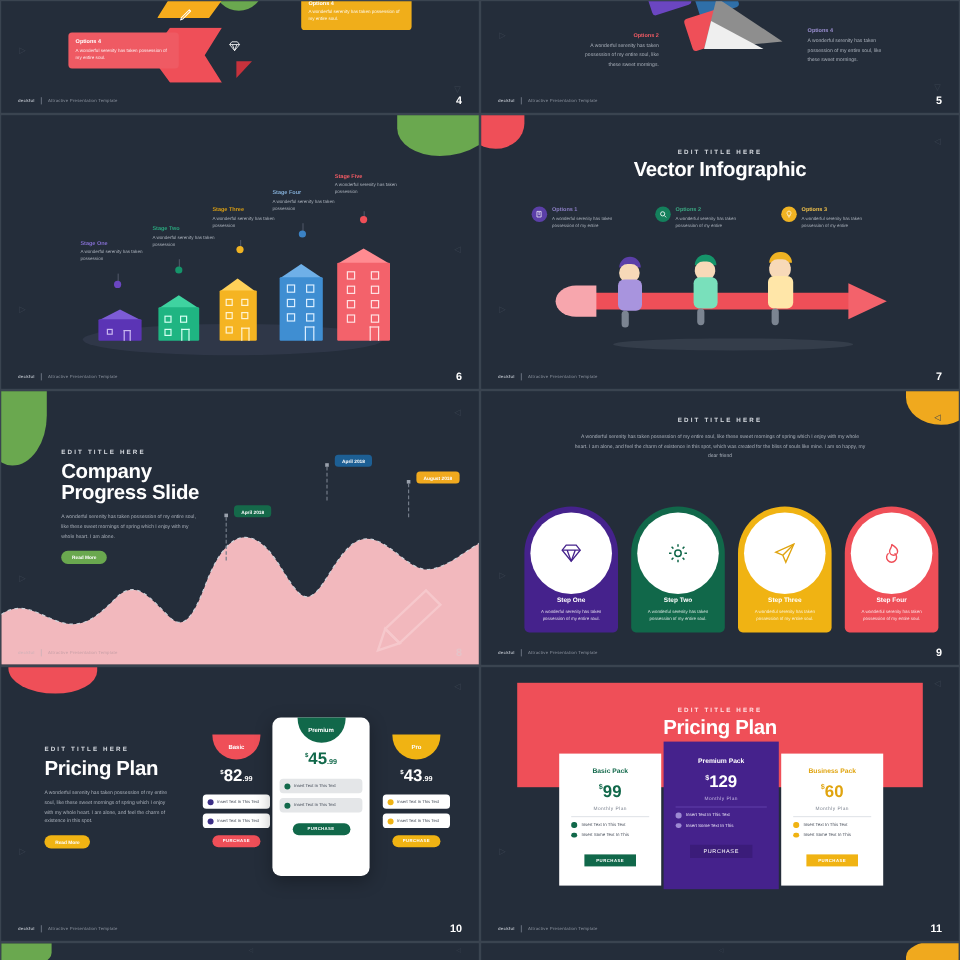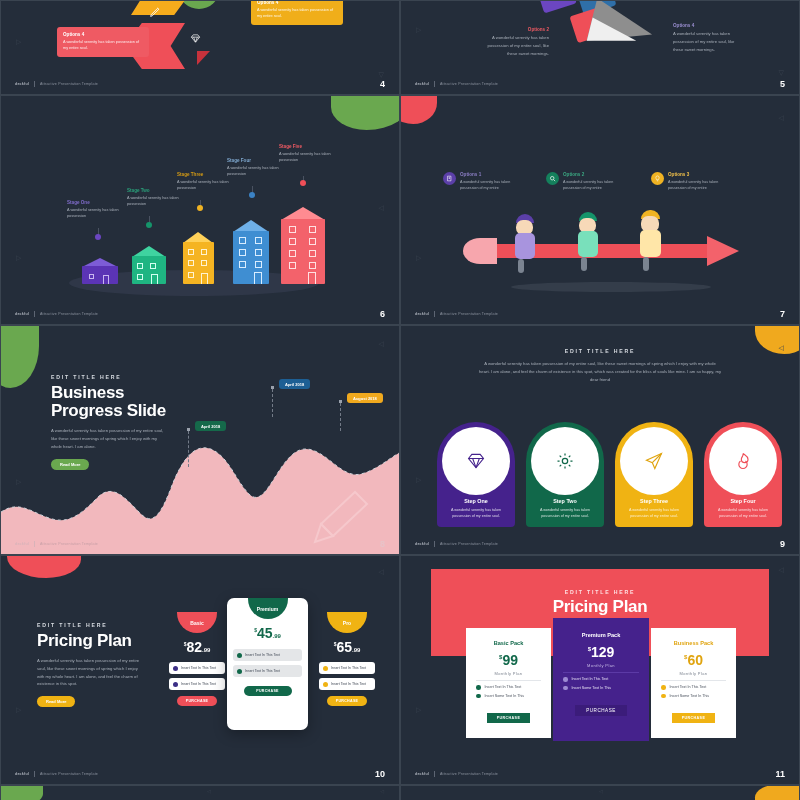--- a/index.html
+++ b/index.html
@@ -303,20 +303,24 @@
       <span class="brand">deckful</span>
       <span class="bar"></span>
       <span>Attractive Presentation Template</span>
     </div>
     <div class="pageno">6</div>
   </div>
 
   <div class="slide">
     <div class="blob" style="left:-14px;top:-16px;width:50px;height:44px;background:#ef4f58;border-radius:0 0 55% 60%;"></div>
 
+    <div style="position:absolute;left:0;right:0;top:28px;text-align:center;">
+      <div class="eyebrow">EDIT TITLE HERE</div>
+      <div class="bigtitle" style="margin-top:3px;">Vector Infographic</div>
+    </div>
 
     <div class="optrow" style="left:42px;top:76px;">
       <div class="optcirc" style="background:#5b3fa8;">
         <svg viewBox="0 0 24 24" fill="none" stroke="#fff" stroke-width="2">
             <path d="M5 4h12v16H5z"></path>
             <path d="M9 8h5M9 12h5"></path>
           </svg>
       </div>
       <div>
         <div class="ot" style="color:#8b7ec4;">Options 1</div>
@@ -403,21 +407,21 @@
                C258 110 266 96 276 80 C290 58 300 50 316 58
                C332 66 344 84 360 80 C376 76 388 64 400 58" fill="none" stroke="#cfd3da" stroke-width="1" stroke-dasharray="3 3"></path>
       <g>
         <path d="M320 130 l34 -32 12 12 -34 32 z" fill="none" stroke="#f6c8cc" stroke-width="2"></path>
         <path d="M320 130 l-6 18 18 -6 z" fill="none" stroke="#f6c8cc" stroke-width="2"></path>
       </g>
     </svg>
 
     <div style="position:absolute;left:50px;top:48px;width:132px;">
       <div class="eyebrow">EDIT TITLE HERE</div>
-      <div class="bigtitle" style="margin-top:4px;">Business</div>
+      <div class="bigtitle" style="margin-top:4px;">Company</div>
       <div class="bigtitle">Progress Slide</div>
       <div class="body-sm" style="margin-top:7px;width:118px;">A wonderful serenity has taken possession of my entire soul, like these sweet mornings of spring which I enjoy with my whole heart. I am alone.</div>
       <div class="pill-btn" style="margin-top:9px;background:#6aa84f;">Read More</div>
     </div>
 
     <div class="sqdot" style="left:186px;top:102px;"></div>
     <div class="dashline" style="left:187px;top:105px;height:36px;"></div>
     <div class="datetag" style="left:194px;top:95px;background:#15694a;">April 2018</div>
 
     <div class="sqdot" style="left:270px;top:60px;"></div>
@@ -540,21 +544,21 @@
       <div class="featrow" style="background:#e4e6e8;margin:4px 6px 0;">
         <span class="fi" style="background:#11684a;"></span>
         <span>Insert Text In This Text</span>
       </div>
       <div class="purchase" style="margin:9px auto 0;width:48px;background:#11684a;">PURCHASE</div>
     </div>
 
     <div class="pcard" style="left:318px;top:56px;width:56px;">
       <div class="fan" style="margin:0 auto;background:#f0b313;">Pro</div>
       <div class="price" style="text-align:center;margin-top:5px;">
-        <span class="cur">$</span><span class="main">65</span><span class="dec">.99</span>
+        <span class="cur">$</span><span class="main">43</span><span class="dec">.99</span>
       </div>
       <div class="featrow" style="background:#fff;margin-top:6px;">
         <span class="fi" style="background:#f0b313;"></span>
         <span>Insert Text In This Text</span>
       </div>
       <div class="featrow" style="background:#fff;margin-top:4px;">
         <span class="fi" style="background:#f0b313;"></span>
         <span>Insert Text In This Text</span>
       </div>
       <div class="purchase" style="margin:6px auto 0;width:40px;background:#f0b313;">PURCHASE</div>

